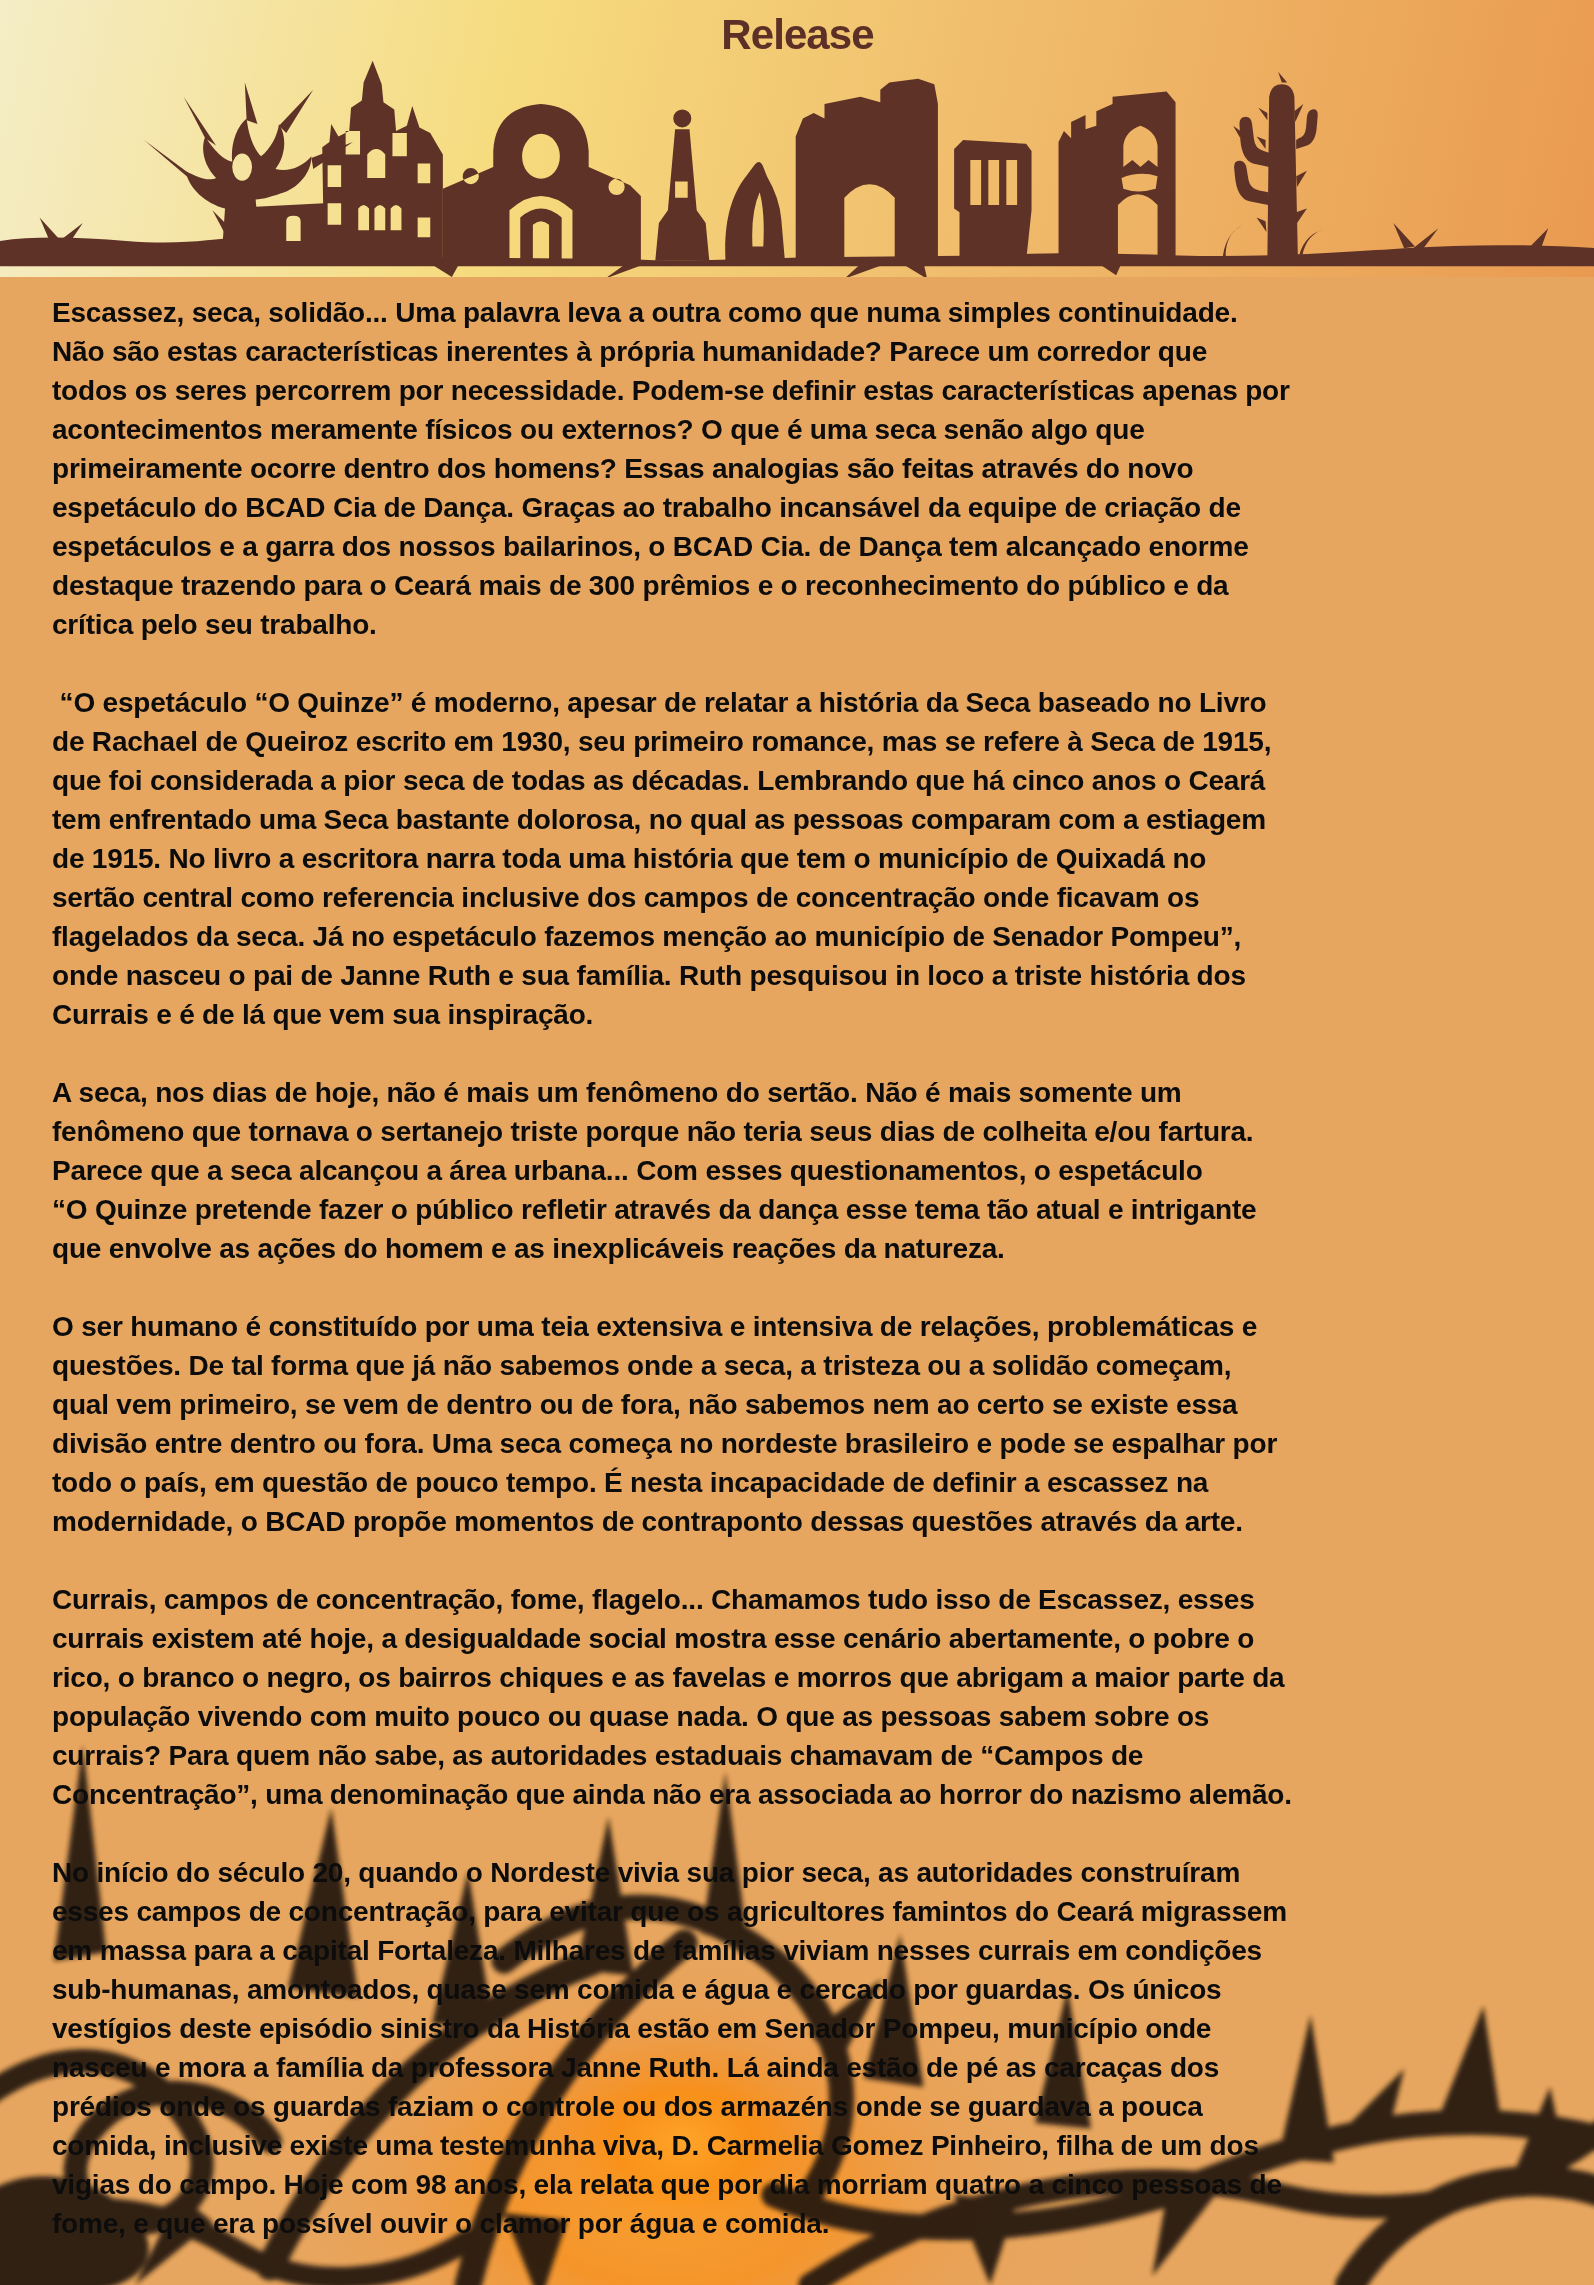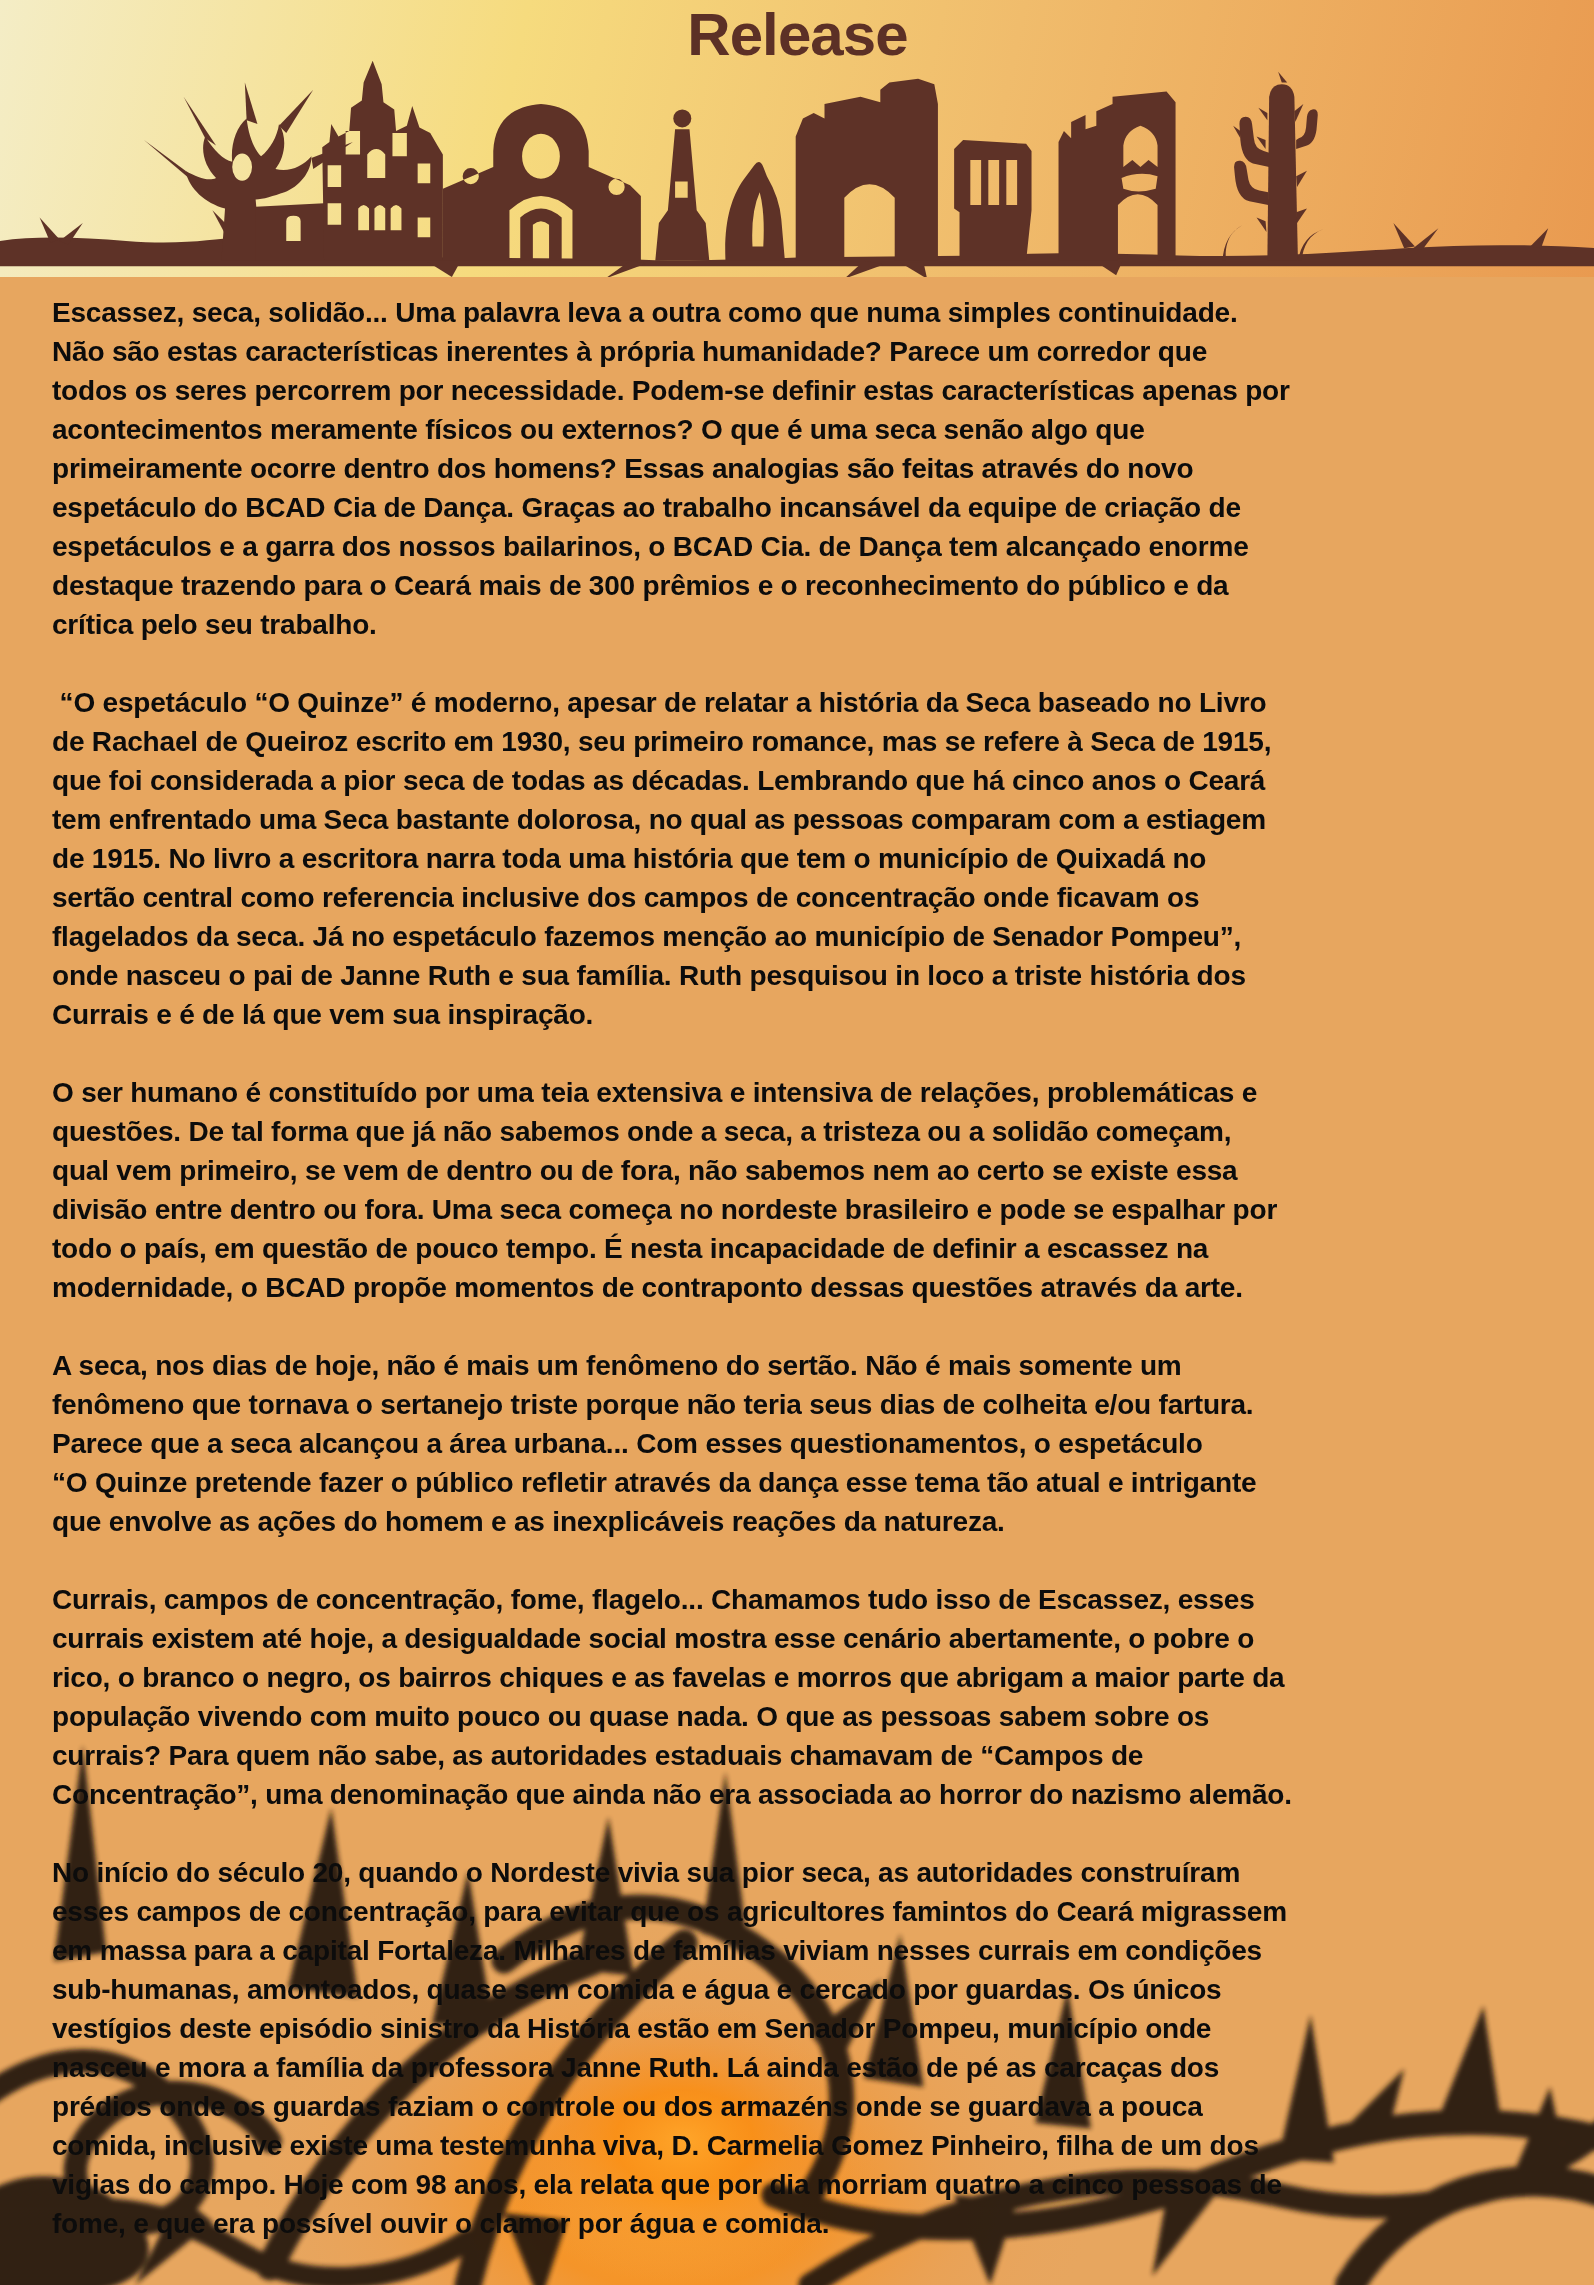--- a/index.html
+++ b/index.html
@@ -14,21 +14,21 @@
     font-family:"Liberation Sans", sans-serif;
   }
   
   .header{
     position:absolute;top:0;left:0;width:1595px;height:277px;
     background:linear-gradient(102deg,#f4edc6 0%,#f6db7e 32%,#f0bc6c 62%,#e99a50 100%);
   }
   .page-title{
     position:absolute;top:1.8px;left:0;width:100%;
     text-align:center;
-    font-weight:bold;font-size:60px;line-height:65px;
+    font-weight:bold;font-size:42px;line-height:65px;
     letter-spacing:-0.9px;
     color:#5c3026;margin:0;
   }
   .skyline-svg{position:absolute;left:0;bottom:0;width:1595px;height:281px;display:block;}
   
   .content{
     position:absolute;top:277px;left:0;width:1538px;
     padding:16px 47px 0 52px;box-sizing:border-box;
     z-index:2;
   }
@@ -156,31 +156,31 @@
 crítica pelo seu trabalho.</p>
     <p>&nbsp;“O espetáculo “O Quinze” é moderno, apesar de relatar a história da Seca baseado no Livro
 de Rachael de Queiroz escrito em 1930, seu primeiro romance, mas se refere à Seca de 1915,
 que foi considerada a pior seca de todas as décadas. Lembrando que há cinco anos o Ceará
 tem enfrentado uma Seca bastante dolorosa, no qual as pessoas comparam com a estiagem
 de 1915. No livro a escritora narra toda uma história que tem o município de Quixadá no
 sertão central como referencia inclusive dos campos de concentração onde ficavam os
 flagelados da seca. Já no espetáculo fazemos menção ao município de Senador Pompeu”,
 onde nasceu o pai de Janne Ruth e sua família. Ruth pesquisou in loco a triste história dos
 Currais e é de lá que vem sua inspiração.</p>
+    <p>A seca, nos dias de hoje, não é mais um fenômeno do sertão. Não é mais somente um
+fenômeno que tornava o sertanejo triste porque não teria seus dias de colheita e/ou fartura.
+Parece que a seca alcançou a área urbana... Com esses questionamentos, o espetáculo
+“O Quinze pretende fazer o público refletir através da dança esse tema tão atual e intrigante
+que envolve as ações do homem e as inexplicáveis reações da natureza.</p>
     <p>O ser humano é constituído por uma teia extensiva e intensiva de relações, problemáticas e
 questões. De tal forma que já não sabemos onde a seca, a tristeza ou a solidão começam,
 qual vem primeiro, se vem de dentro ou de fora, não sabemos nem ao certo se existe essa
 divisão entre dentro ou fora. Uma seca começa no nordeste brasileiro e pode se espalhar por
 todo o país, em questão de pouco tempo. É nesta incapacidade de definir a escassez na
 modernidade, o BCAD propõe momentos de contraponto dessas questões através da arte.</p>
-    <p>A seca, nos dias de hoje, não é mais um fenômeno do sertão. Não é mais somente um
-fenômeno que tornava o sertanejo triste porque não teria seus dias de colheita e/ou fartura.
-Parece que a seca alcançou a área urbana... Com esses questionamentos, o espetáculo
-“O Quinze pretende fazer o público refletir através da dança esse tema tão atual e intrigante
-que envolve as ações do homem e as inexplicáveis reações da natureza.</p>
     <p>Currais, campos de concentração, fome, flagelo... Chamamos tudo isso de Escassez, esses
 currais existem até hoje, a desigualdade social mostra esse cenário abertamente, o pobre o
 rico, o branco o negro, os bairros chiques e as favelas e morros que abrigam a maior parte da
 população vivendo com muito pouco ou quase nada. O que as pessoas sabem sobre os
 currais? Para quem não sabe, as autoridades estaduais chamavam de “Campos de
 Concentração”, uma denominação que ainda não era associada ao horror do nazismo alemão.</p>
     <p>No início do século 20, quando o Nordeste vivia sua pior seca, as autoridades construíram
 esses campos de concentração, para evitar que os agricultores famintos do Ceará migrassem
 em massa para a capital Fortaleza. Milhares de famílias viviam nesses currais em condições
 sub-humanas, amontoados, quase sem comida e água e cercado por guardas.  Os únicos

